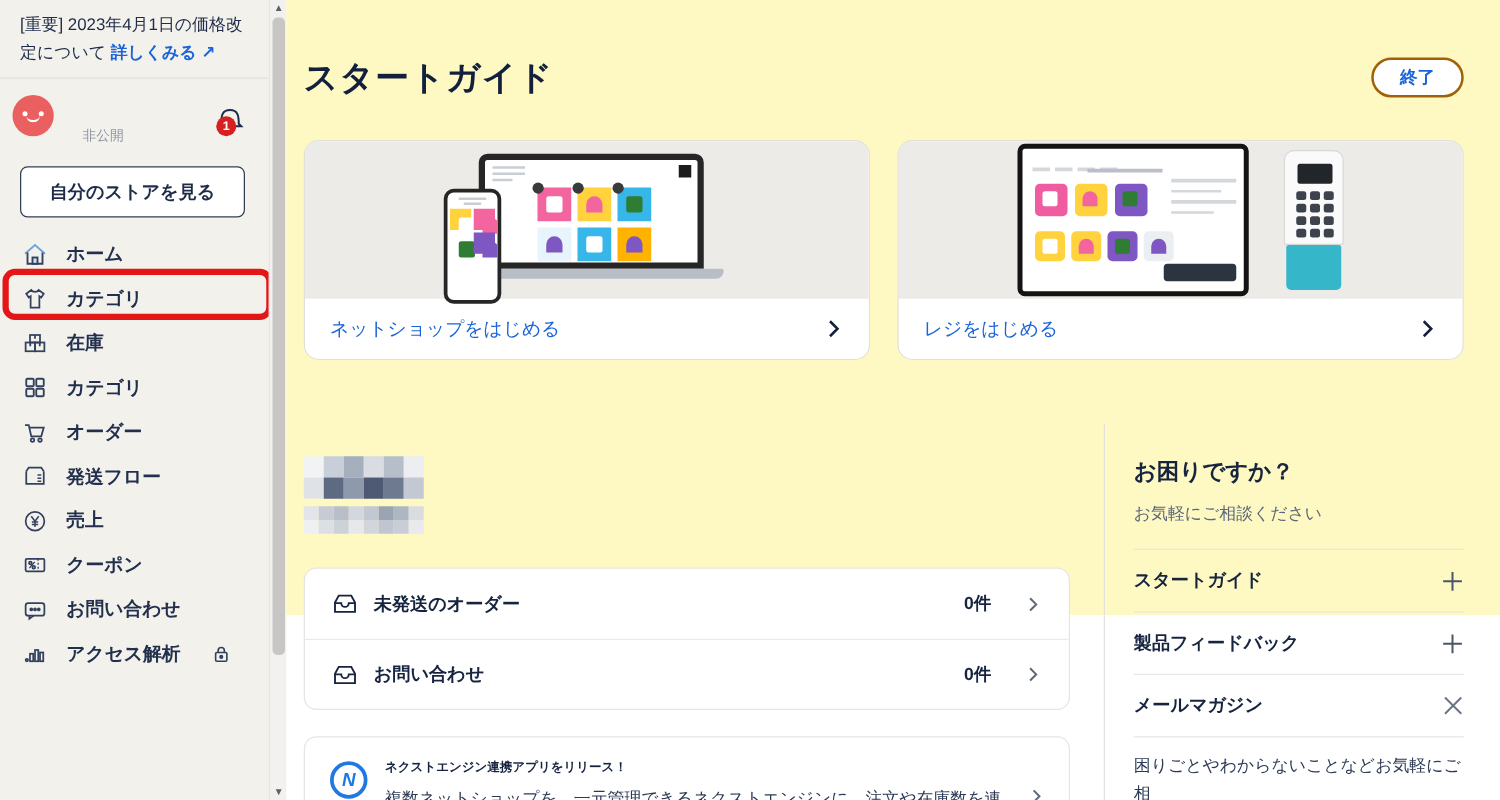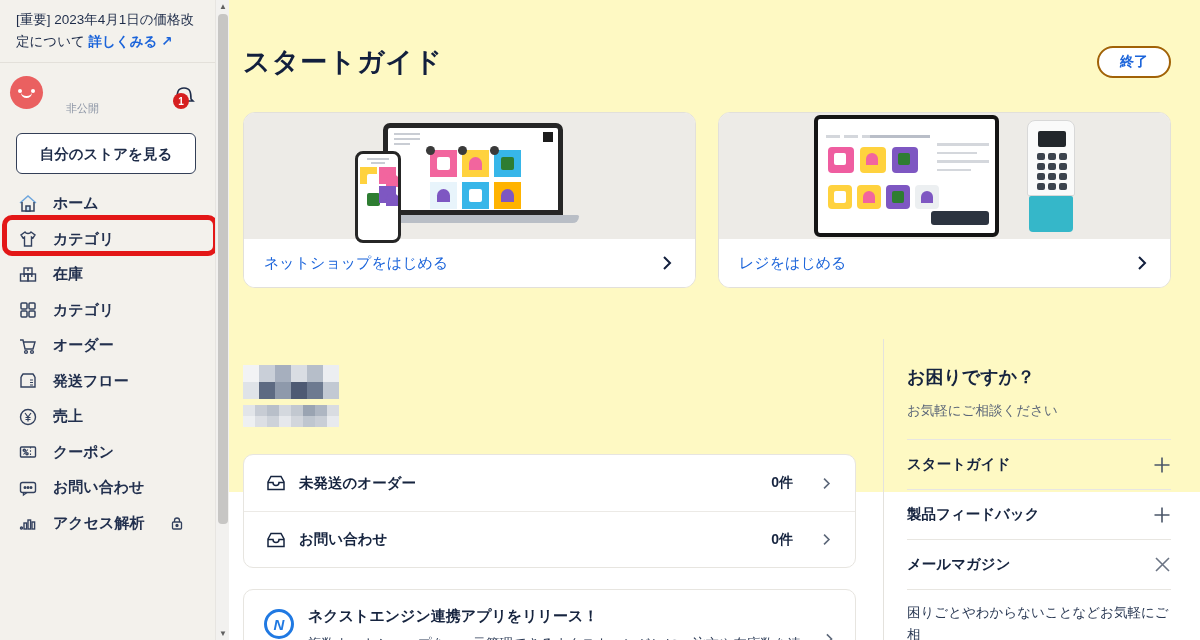--- a/index.html
+++ b/index.html
@@ -88,21 +88,21 @@
   .mz1 { grid-template-columns:repeat(6,16px); grid-auto-rows:17px; }
   .mz2 { grid-template-columns:repeat(8,12px); grid-auto-rows:11px; margin-top:6px; }
   .summary-card { width:613px; margin-top:27px; border:1px solid #e7e5e0; border-radius:10px; background:#fff; }
   .sum-row { height:56px; display:flex; align-items:center; padding:0 22px; gap:13px; cursor:pointer; }
   .sum-row + .sum-row { border-top:1px solid #eceae6; }
   .sum-label { font-size:14.5px; font-weight:600; color:#16243f; }
   .sum-count { margin-left:auto; font-size:14px; font-weight:bold; color:#16243f; }
   .sum-chev { margin-left:14px; }
   .announce-card { width:613px; margin-top:21px; border:1px solid #e7e5e0; border-radius:10px; background:#fff; padding:17px 20px 18px; display:flex; gap:14px; cursor:pointer; }
   .ne-logo { flex:0 0 30px; width:30px; height:30px; border:3px solid #2079e2; border-radius:50%; color:#2079e2; font-weight:bold; font-size:15px; font-style:italic; display:flex; align-items:center; justify-content:center; margin-top:2px; }
-  .announce-title { font-size:15px; font-weight:bold; color:#16243f; }
+  .announce-title { font-size:10px; font-weight:bold; color:#16243f; }
   .announce-body { font-size:13.5px; color:#2b3a55; margin-top:9px; }
   .announce-chev { margin-left:auto; align-self:center; }
 
   .right-col { flex:1; padding-left:23px; padding-top:26px; }
   .help-title { font-size:18px; font-weight:bold; color:#16243f; }
   .help-sub { font-size:13.5px; color:#5c6779; margin-top:13px; }
   .help-divider { border-top:1px solid #e8e6e1; margin-top:19px; }
   .help-row { height:50px; display:flex; align-items:center; border-bottom:1px solid #e8e6e1; cursor:pointer; }
   .help-row:last-of-type { border-bottom:none; }
   .help-label { font-size:14.5px; font-weight:bold; color:#16243f; }

